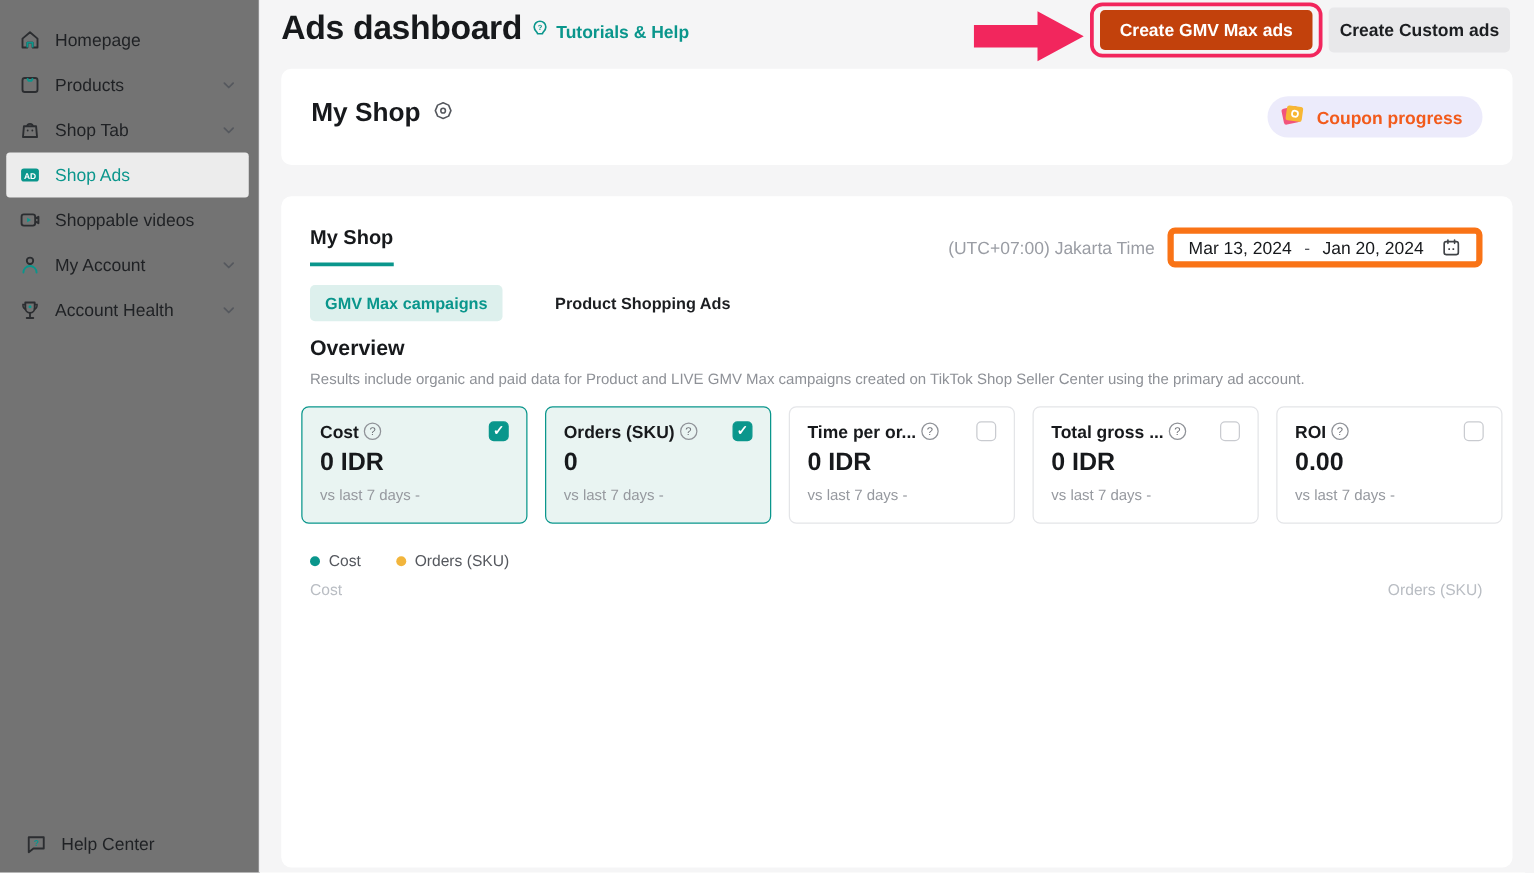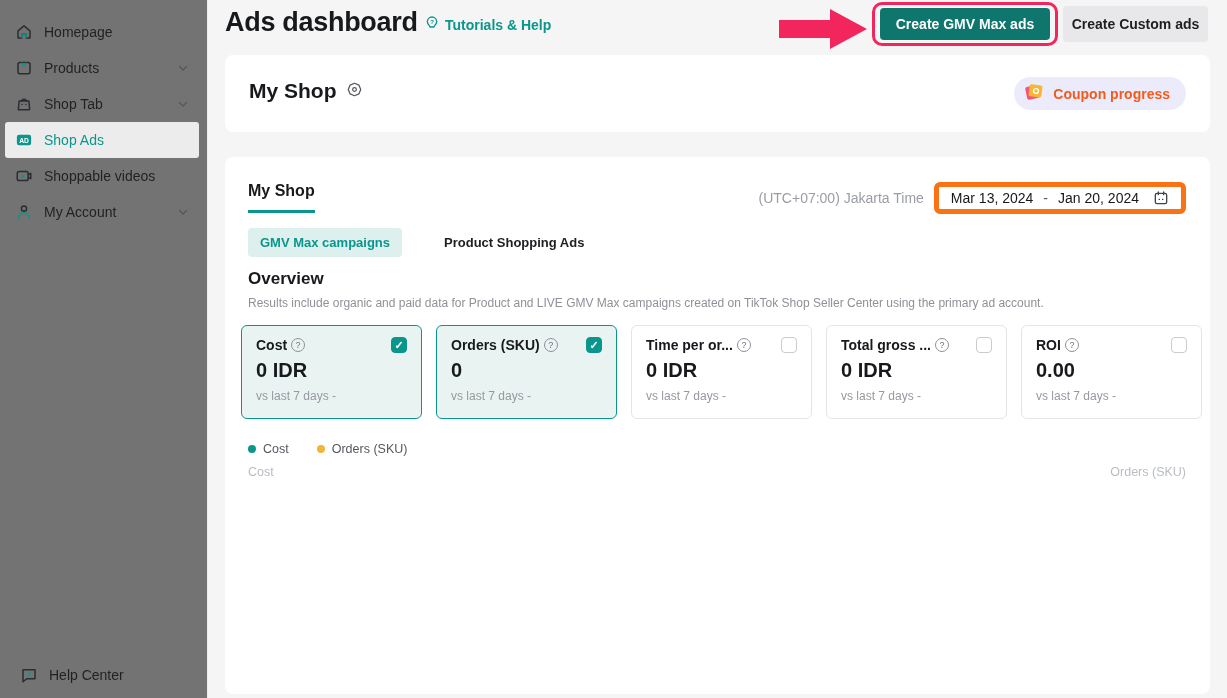--- a/index.html
+++ b/index.html
@@ -18,21 +18,21 @@
   .nav-chevron { margin-left:auto; display:inline-flex; }
   .sidebar-footer { position:absolute; left:5px; bottom:5px; width:195px; }
 
   
   .page-title { position:absolute; left:225px; top:7px; font-size:27px; font-weight:700; letter-spacing:-0.3px; color:#17191c; }
   .tutorials-link { position:absolute; left:424px; top:15px; display:flex; align-items:center; gap:5px; color:#0a968c; font-size:14px; font-weight:600; cursor:pointer; }
 
   .promo-arrow { position:absolute; left:779px; top:7px; width:89px; height:44px; }
   .gmv-highlight { position:absolute; left:872px; top:2px; width:186px; height:44px; border:3px solid #f2265d; border-radius:10px; }
   .btn { display:flex; align-items:center; justify-content:center; font-size:14px; font-weight:700; border-radius:4px; cursor:pointer; }
-  .btn-gmv { position:absolute; left:880px; top:8px; width:170px; height:32px; background:#0f766e; color:#fff; }
+  .btn-gmv { position:absolute; left:880px; top:8px; width:170px; height:32px; background:#c2410c; color:#fff; }
   .btn-custom { position:absolute; left:1063px; top:6px; width:145px; height:36px; background:#e8e8ea; color:#1c1e21; }
 
   
   .card { position:absolute; left:225px; width:985px; background:#fff; border-radius:8px; }
   .shop-card { top:55px; height:77px; }
   .shop-card-title { position:absolute; left:24px; top:24px; display:flex; align-items:center; gap:9px; font-size:21px; font-weight:700; color:#17191c; }
   .coupon-pill { position:absolute; right:24px; top:22px; height:33px; display:flex; align-items:center; gap:7px; padding:0 16px 0 8px; border-radius:17px; background:#ecebfb; color:#f25b1c; font-size:14px; font-weight:600; cursor:pointer; }
 
   .main-card { top:157px; height:537px; }
   .shop-tab { position:absolute; left:23px; top:25px; font-size:16px; font-weight:600; color:#17191c; padding-bottom:10px; border-bottom:3px solid #0a968c; cursor:pointer; }
@@ -150,20 +150,36 @@
             </svg>
           </span>
           <span class="nav-label">My Account</span>
           <span class="nav-chevron">
             <svg width="12" height="12" viewBox="0 0 12 12">
               <path d="M2.5 4.5 6 8l3.5-3.5" fill="none" stroke="#55585e" stroke-width="1.4" stroke-linecap="round" stroke-linejoin="round"></path>
             </svg>
           </span>
         </div>
 
+        <div class="nav-item">
+          <span class="nav-icon">
+            <svg width="18" height="18" viewBox="0 0 24 24">
+              <path d="M7 4h10v6a5 5 0 0 1-10 0z" fill="none" stroke="#2b2d30" stroke-width="2" stroke-linejoin="round"></path>
+              <path d="M7 6H4.5v1.5A3.5 3.5 0 0 0 8 11M17 6h2.5v1.5A3.5 3.5 0 0 1 16 11" fill="none" stroke="#2b2d30" stroke-width="1.6"></path>
+              <circle cx="12" cy="8.5" r="1.6" fill="#0a968c"></circle>
+              <path d="M12 15v4M8.5 20.5h7" stroke="#2b2d30" stroke-width="2" stroke-linecap="round"></path>
+            </svg>
+          </span>
+          <span class="nav-label">Account Health</span>
+          <span class="nav-chevron">
+            <svg width="12" height="12" viewBox="0 0 12 12">
+              <path d="M2.5 4.5 6 8l3.5-3.5" fill="none" stroke="#55585e" stroke-width="1.4" stroke-linecap="round" stroke-linejoin="round"></path>
+            </svg>
+          </span>
+        </div>
       </div>
     <div class="sidebar-footer">
       <div class="nav-item">
         <span class="nav-icon">
           <svg width="18" height="18" viewBox="0 0 24 24">
               <path d="M4 5h16v12H9l-5 4z" fill="none" stroke="#2b2d30" stroke-width="2" stroke-linejoin="round"></path>
               <text x="12" y="14.5" text-anchor="middle" font-size="9" font-weight="bold" fill="#0a968c">?</text>
             </svg>
         </span>
         <span class="nav-label">Help Center</span>

